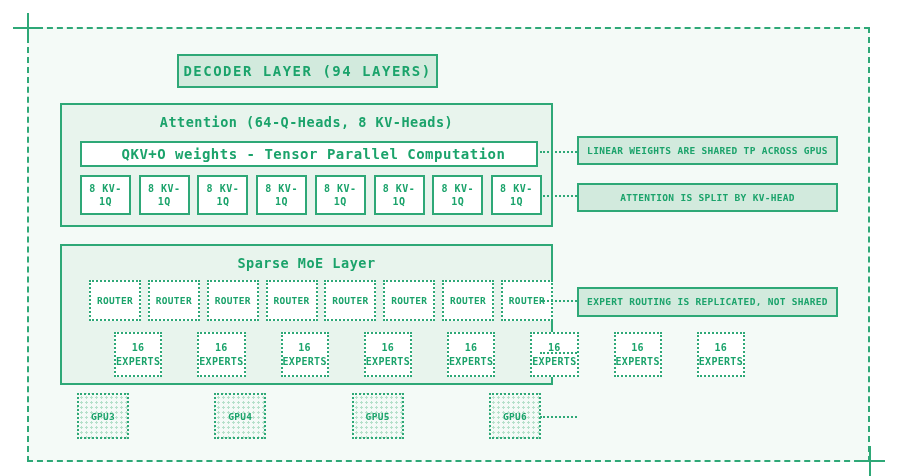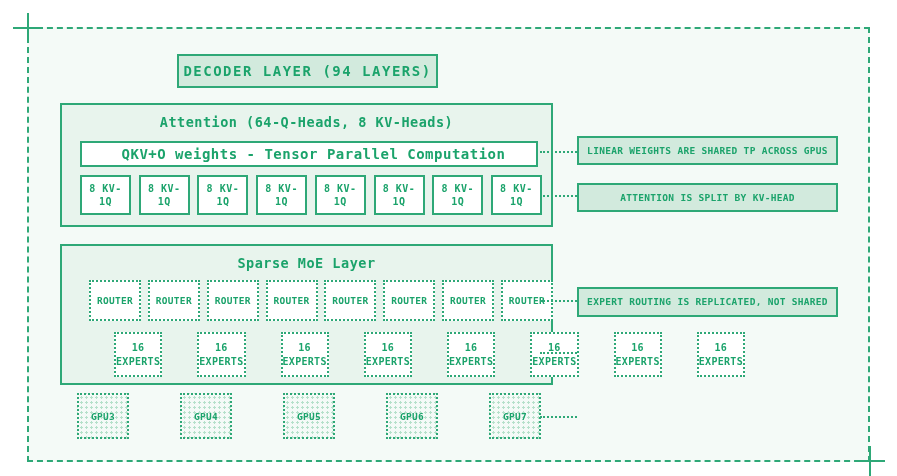--- a/index.html
+++ b/index.html
@@ -185,21 +185,20 @@
       <div class="cell experts-box">16
 EXPERTS</div>
     </div>
   </div>
 
   <div class="row gpu-row">
     <div class="cell gpu-box">GPU3</div>
     <div class="cell gpu-box">GPU4</div>
     <div class="cell gpu-box">GPU5</div>
     <div class="cell gpu-box">GPU6</div>
-    <div class="cell gpu-box">GPU7</div>
   </div>
 
   <div class="connector conn-1"></div>
   <div class="connector conn-2"></div>
   <div class="connector conn-3"></div>
   <div class="connector conn-4"></div>
   <div class="connector conn-5"></div>
 
   <div class="annotation ann-1">LINEAR WEIGHTS ARE SHARED TP ACROSS GPUS</div>
   <div class="annotation ann-3">EXPERT ROUTING IS REPLICATED, NOT SHARED</div>

